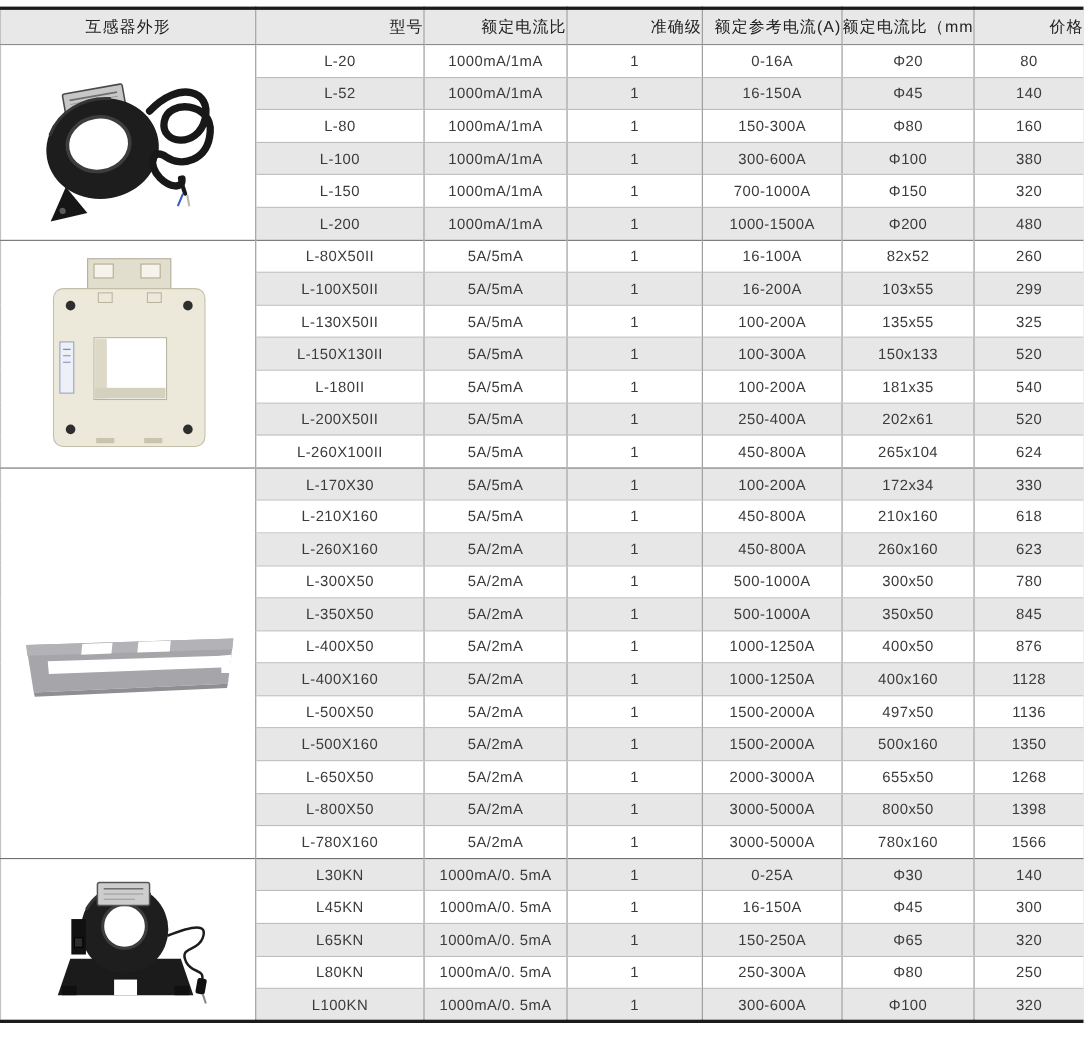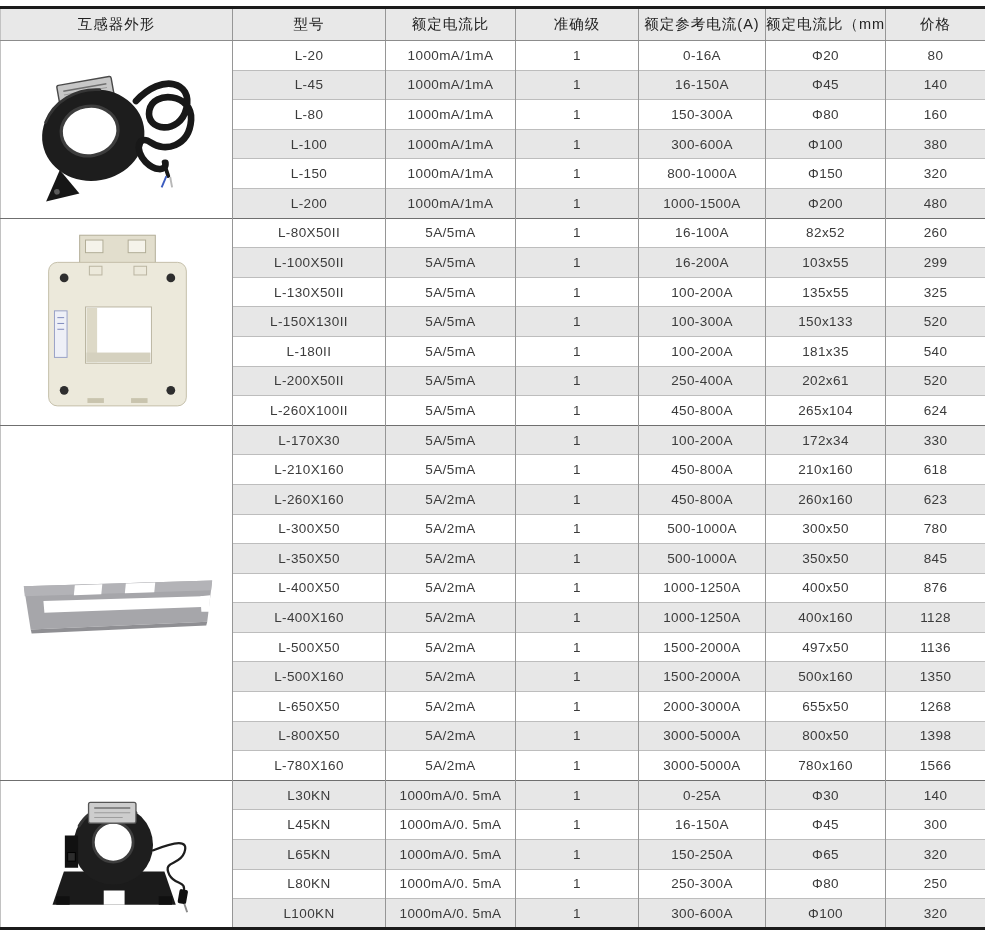--- a/index.html
+++ b/index.html
@@ -15,21 +15,21 @@
     border-collapse:collapse; table-layout:fixed;
     border-top:3px solid var(--border_dark);
     border-bottom:3px solid var(--border_dark);
     border-left:1px solid #c2c2c2; border-right:1px solid #c2c2c2;
   }
   thead th{
     background:var(--header_bg); font-weight:normal; font-size:14.5px;
     color:#222; letter-spacing:1px; height:33px; text-align:center;
     border-bottom:1px solid #8c8c8c; overflow:hidden; white-space:nowrap;
   }
-  thead th + th{border-left:1px solid var(--border_col);}
+  thead th + th{border-left:1px solid var(--border_col);text-align:right;}
   tbody td{
     text-align:center; vertical-align:middle; font-size:13.5px;
     color:var(--text); letter-spacing:.4px; height:29.6px;
     overflow:hidden; white-space:nowrap;
   }
   tbody td.data{border-left:1px solid var(--border_col); background:#fff;}
   tbody tr td{border-top:1px solid var(--border_light);}
   tbody tr.group-start td{border-top:1px solid var(--border_mid);}
   tbody tr.striped td.data{background:var(--stripe);}
   td.img-cell{background:#fff; vertical-align:middle; text-align:center;}
@@ -83,21 +83,21 @@
   </svg>
 </td>
           <td class="data">L-20</td>
           <td class="data">1000mA/1mA</td>
           <td class="data">1</td>
           <td class="data">0-16A</td>
           <td class="data">Φ20</td>
           <td class="data">80</td>
         </tr>
         <tr class="striped">
-          <td class="data">L-45</td>
+          <td class="data">L-52</td>
           <td class="data">1000mA/1mA</td>
           <td class="data">1</td>
           <td class="data">16-150A</td>
           <td class="data">Φ45</td>
           <td class="data">140</td>
         </tr>
         <tr class="">
           <td class="data">L-80</td>
           <td class="data">1000mA/1mA</td>
           <td class="data">1</td>
@@ -110,21 +110,21 @@
           <td class="data">1000mA/1mA</td>
           <td class="data">1</td>
           <td class="data">300-600A</td>
           <td class="data">Φ100</td>
           <td class="data">380</td>
         </tr>
         <tr class="">
           <td class="data">L-150</td>
           <td class="data">1000mA/1mA</td>
           <td class="data">1</td>
-          <td class="data">800-1000A</td>
+          <td class="data">700-1000A</td>
           <td class="data">Φ150</td>
           <td class="data">320</td>
         </tr>
         <tr class="striped">
           <td class="data">L-200</td>
           <td class="data">1000mA/1mA</td>
           <td class="data">1</td>
           <td class="data">1000-1500A</td>
           <td class="data">Φ200</td>
           <td class="data">480</td>

